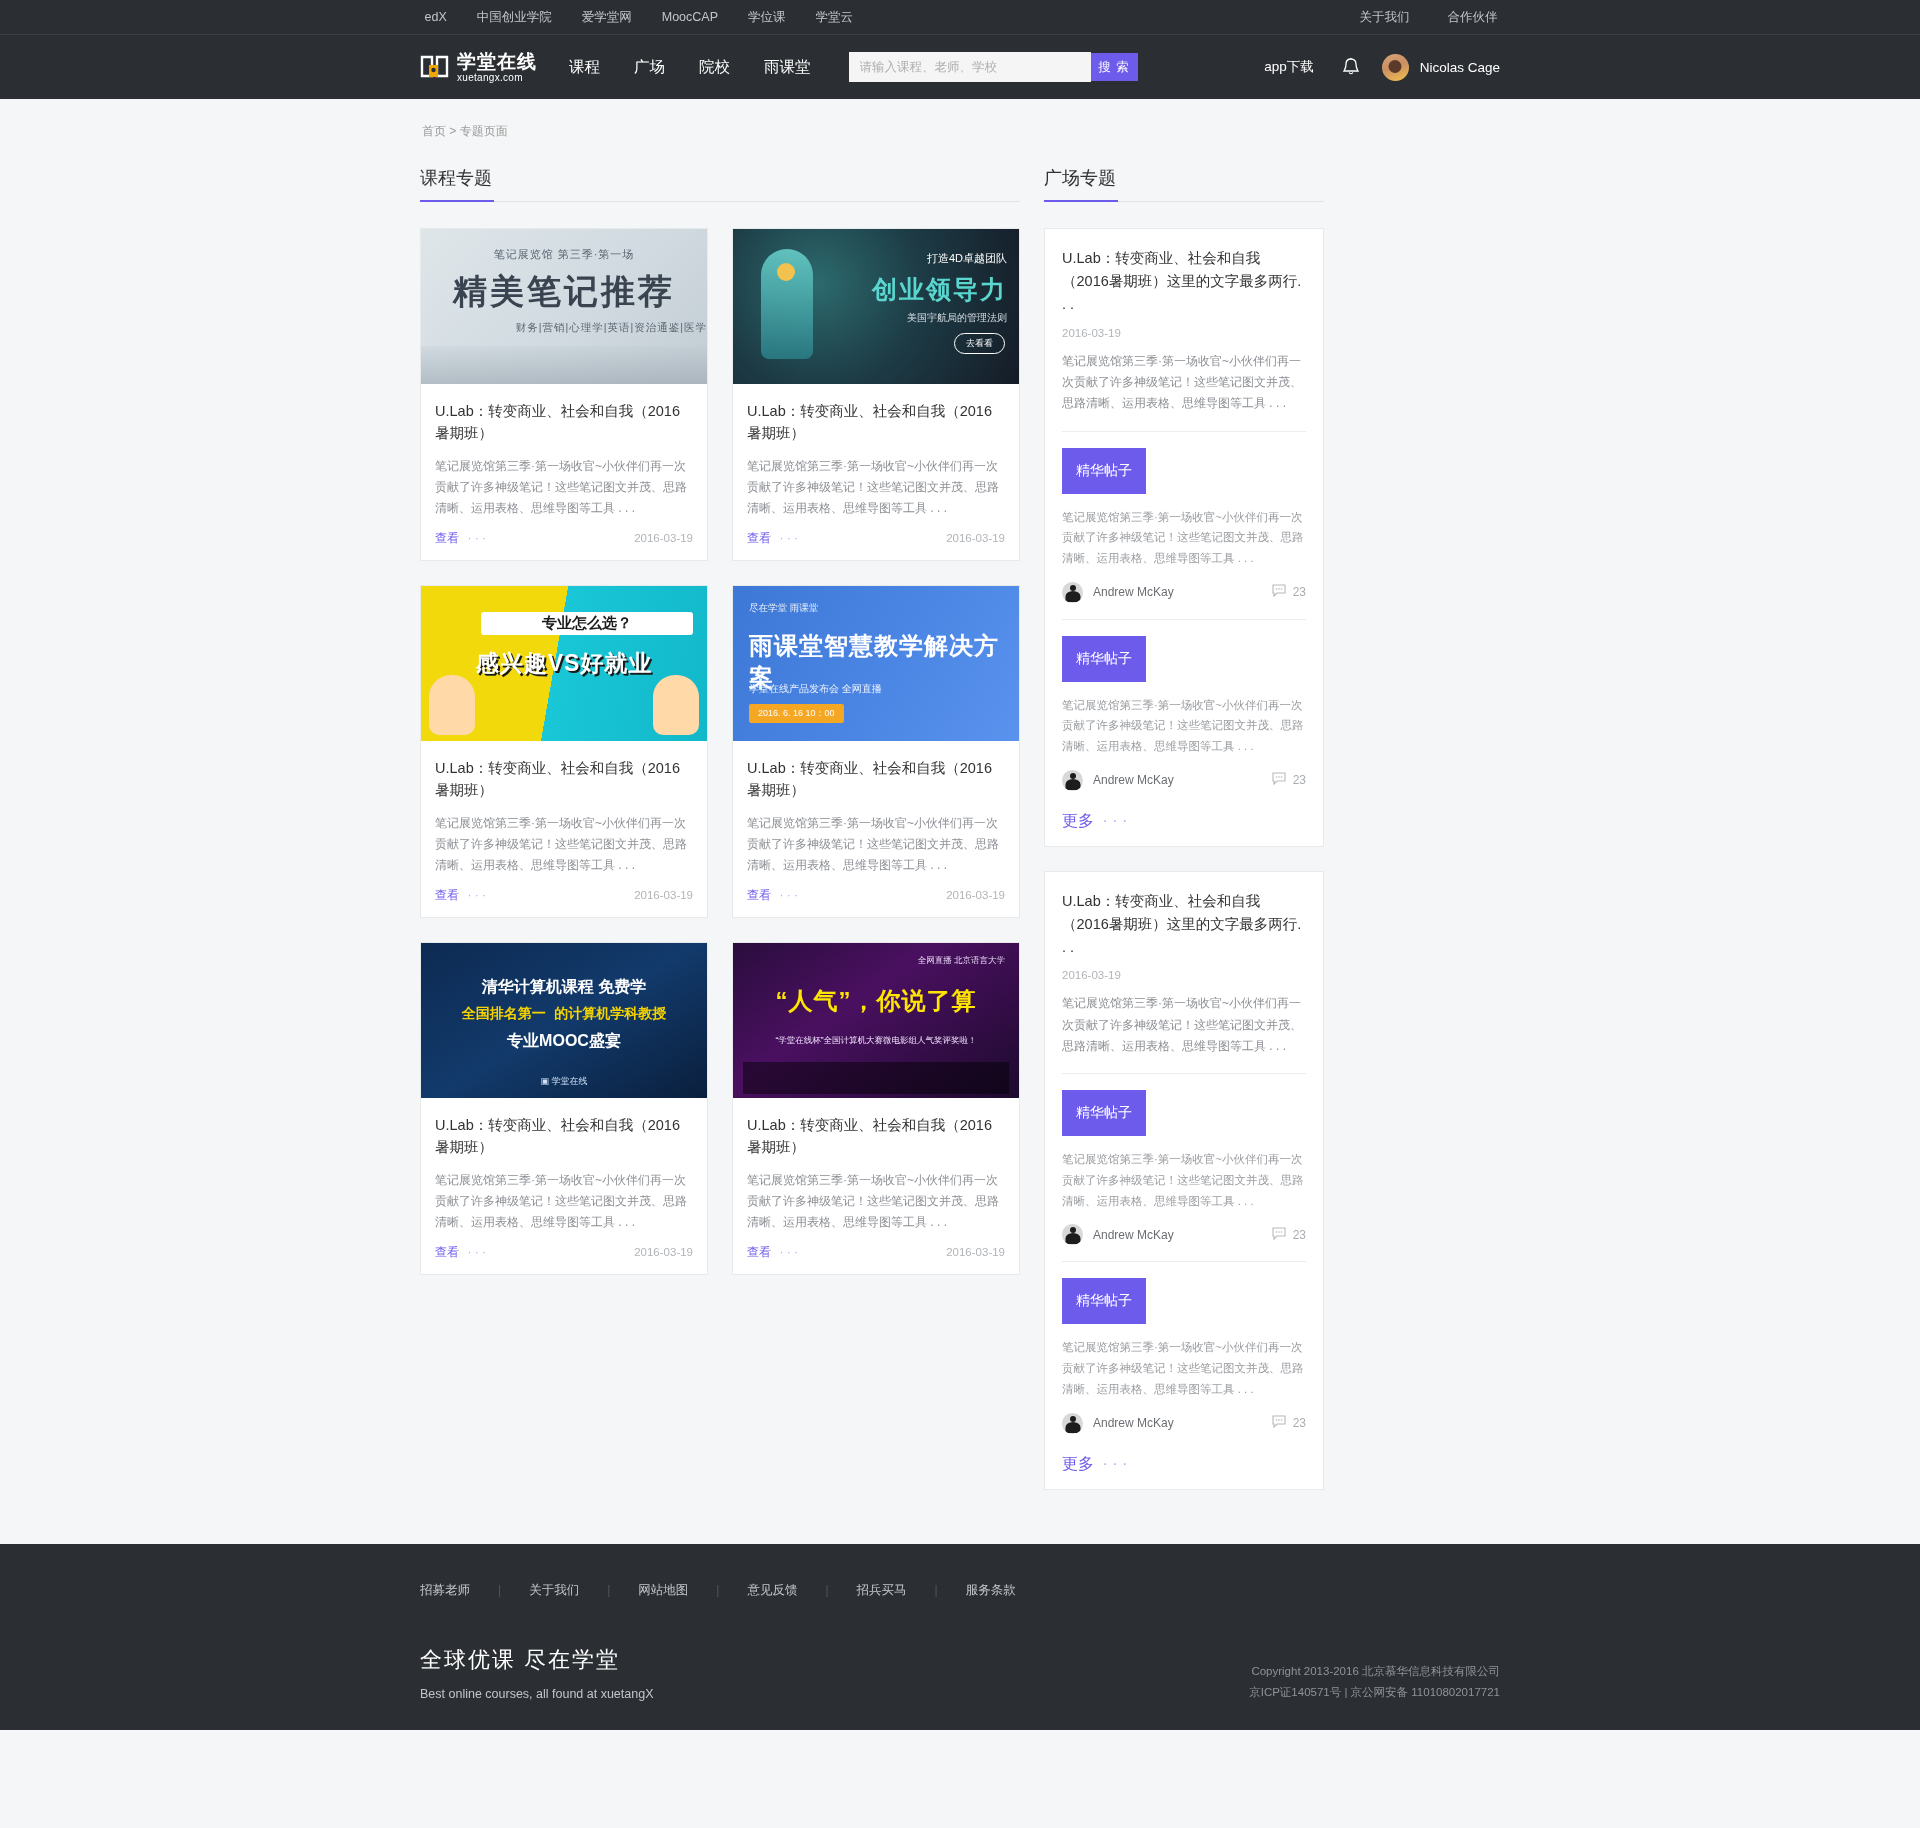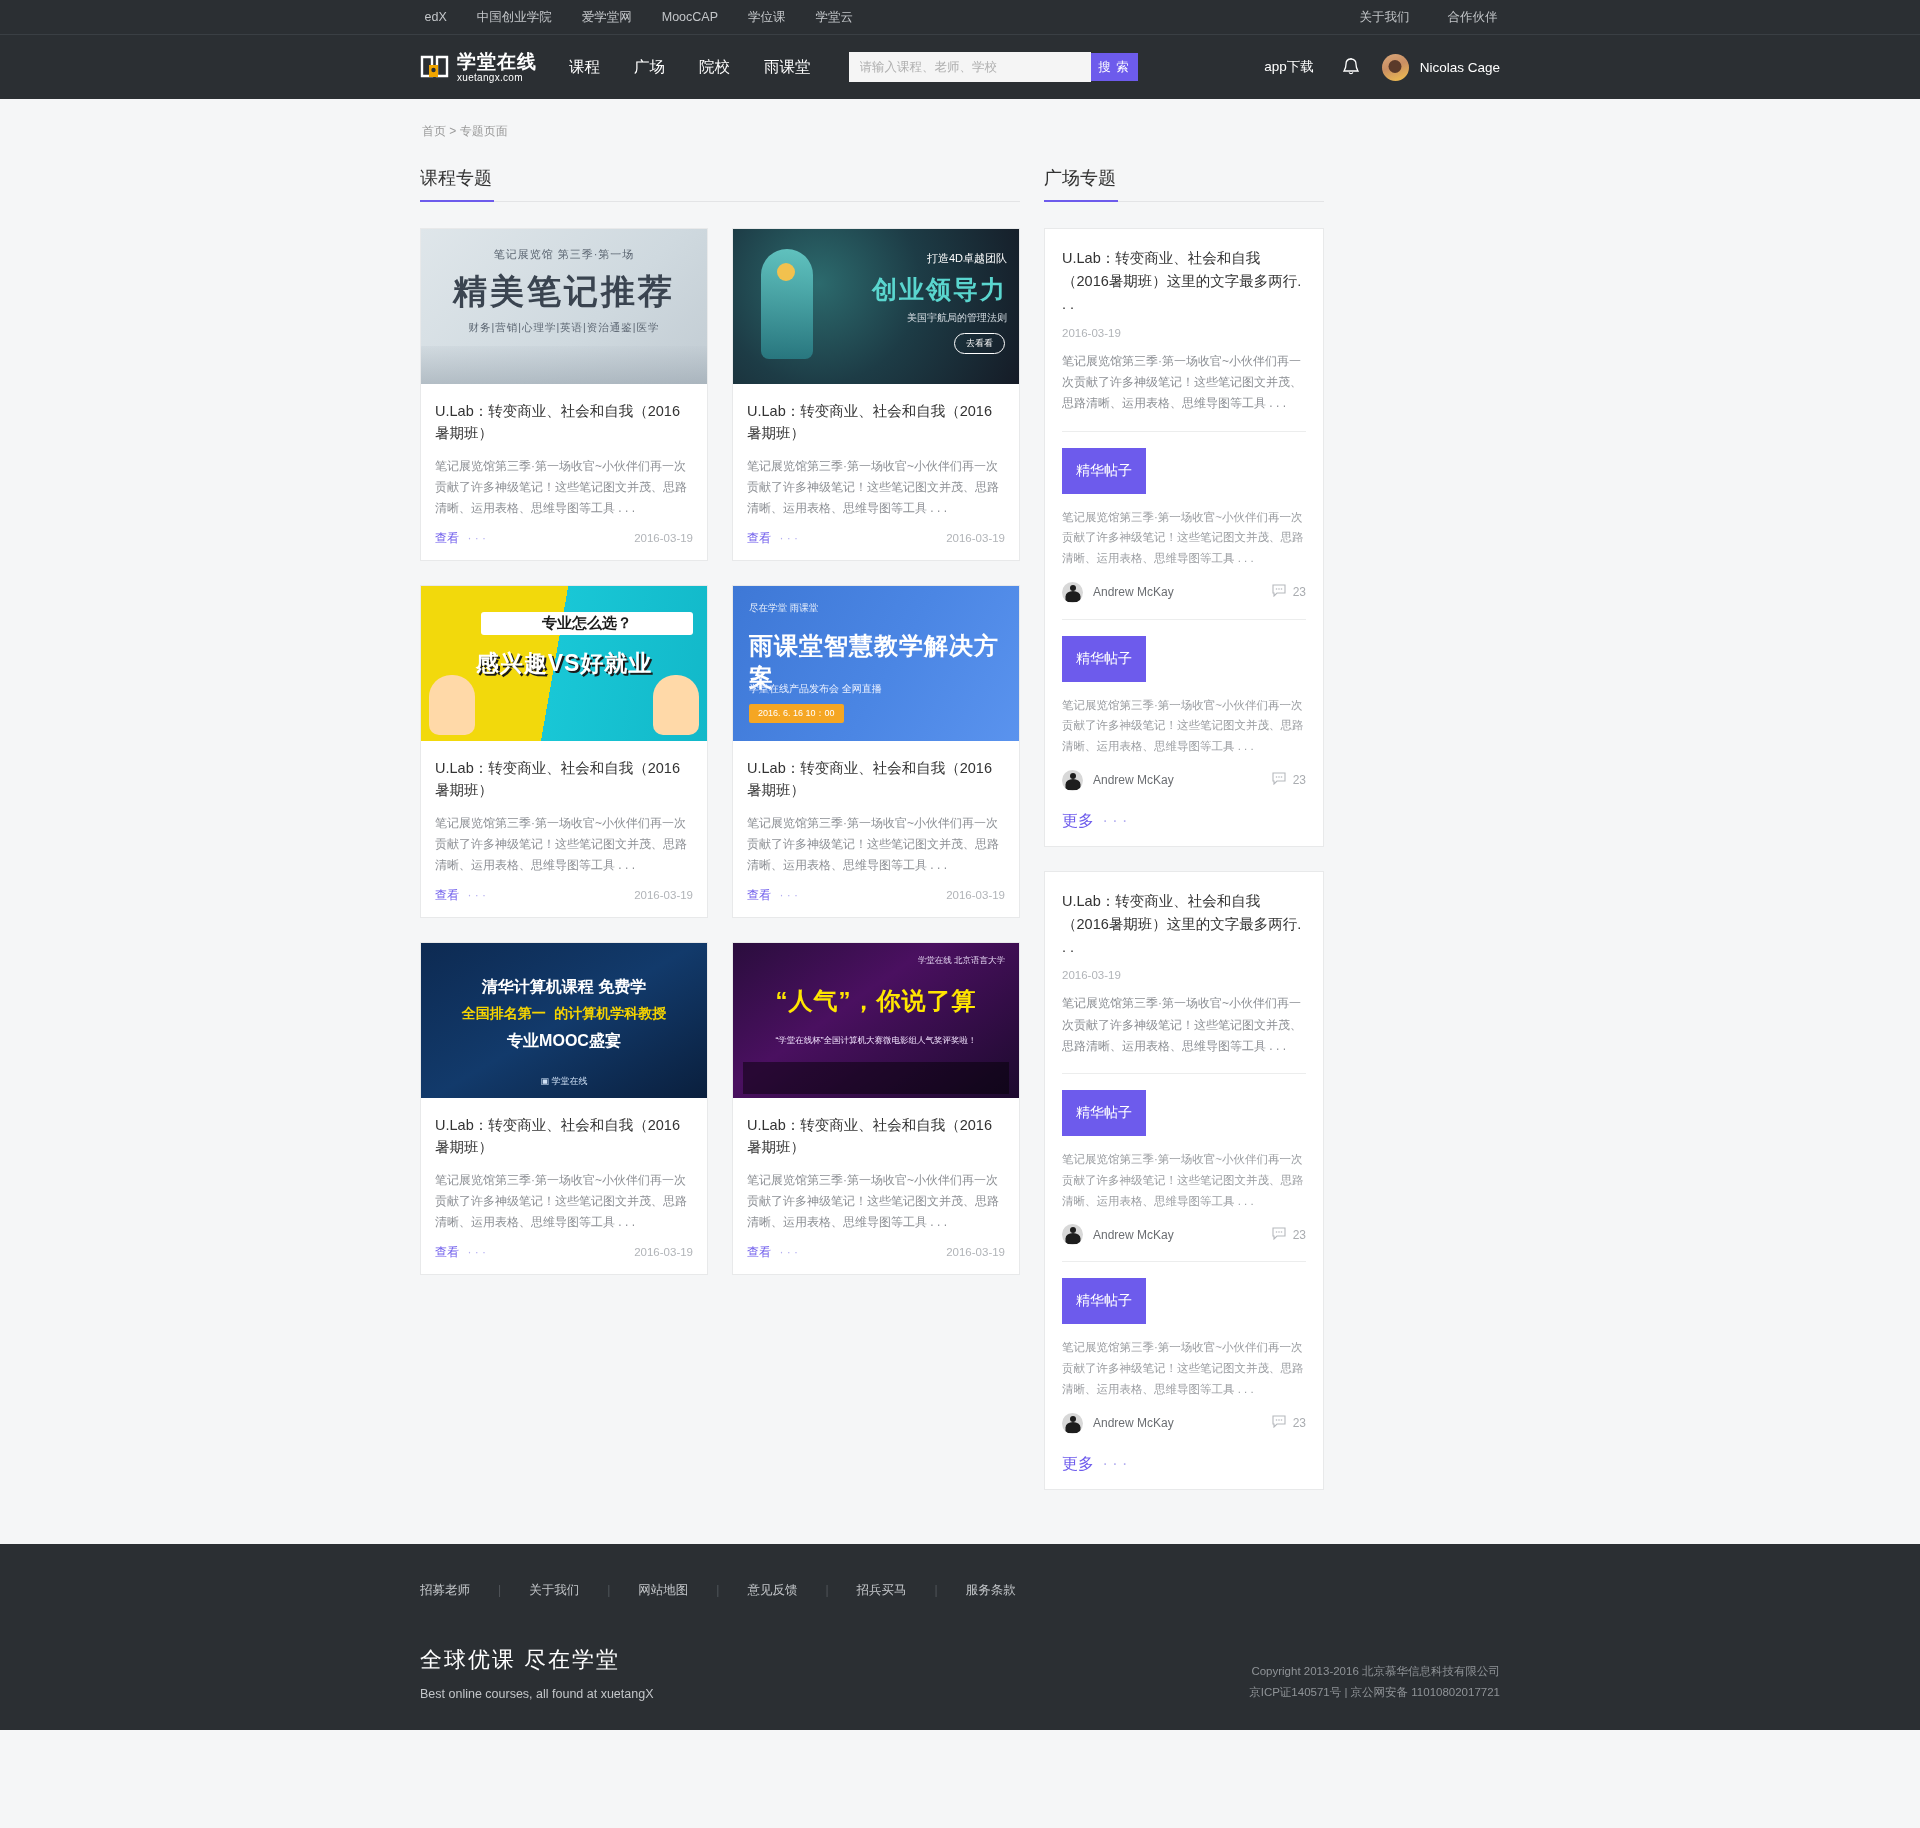--- a/index.html
+++ b/index.html
@@ -306,21 +306,21 @@
     <div class="col-left">
       <div class="sec-head">课程专题</div>
 
       <div class="cards">
 
         <div class="card">
           <div class="thumb t1">
             <div class="art">
               <div class="art-c" style="top:18px;font-size:11px;color:#5c6672;letter-spacing:1px;">笔记展览馆 第三季·第一场</div>
               <div class="art-c" style="top:40px;font-size:34px;font-weight:bold;color:#3a4450;letter-spacing:3px;">精美笔记推荐</div>
-              <div class="art-c" style="top:92px;font-size:10.5px;color:#5c6672;letter-spacing:1px;">财务|营销|心理学|英语|资治通鉴|医学</div>
+              <div class="art-c" style="top:92px;font-size:10.5px;color:#5c6672;letter-spacing:1px;text-align:right;">财务|营销|心理学|英语|资治通鉴|医学</div>
               <div style="position:absolute;left:0;right:0;bottom:0;height:38px;background:linear-gradient(180deg,rgba(190,200,208,.25),rgba(150,162,172,.55));"></div>
             </div>
           </div>
           <div class="card-body">
             <div class="card-title">U.Lab：转变商业、社会和自我（2016暑期班）</div>
             <div class="card-desc">笔记展览馆第三季·第一场收官~小伙伴们再一次贡献了许多神级笔记！这些笔记图文并茂、思路清晰、运用表格、思维导图等工具 . . .</div>
           </div>
           <div class="card-foot">
             <span>
               <a class="card-more">查看</a>
@@ -416,21 +416,21 @@
               <a class="card-more">查看</a>
               <span class="card-more" style="color:#b3aef0;margin-left:4px;">· · ·</span>
             </span>
             <span class="card-date">2016-03-19</span>
           </div>
         </div>
 
         <div class="card">
           <div class="thumb t6">
             <div class="art">
-              <div style="position:absolute;left:14px;top:12px;right:14px;font-size:8.5px;color:#e5d6f2;text-align:right;">学堂在线   北京语言大学</div>
+              <div style="position:absolute;left:14px;top:12px;right:14px;font-size:8.5px;color:#e5d6f2;text-align:right;">全网直播   北京语言大学</div>
               <div style="position:absolute;left:14px;top:42px;right:14px;text-align:center;font-size:24px;font-weight:bold;color:#ffe600;letter-spacing:1px;">“人气”，你说了算</div>
               <div style="position:absolute;left:14px;top:92px;right:14px;text-align:center;font-size:8.5px;color:#f3e4ff;">“学堂在线杯”全国计算机大赛微电影组人气奖评奖啦！</div>
               <div style="position:absolute;left:10px;right:10px;bottom:4px;height:32px;background:rgba(0,0,0,.45);"></div>
             </div>
           </div>
           <div class="card-body">
             <div class="card-title">U.Lab：转变商业、社会和自我（2016暑期班）</div>
             <div class="card-desc">笔记展览馆第三季·第一场收官~小伙伴们再一次贡献了许多神级笔记！这些笔记图文并茂、思路清晰、运用表格、思维导图等工具 . . .</div>
           </div>
           <div class="card-foot">

